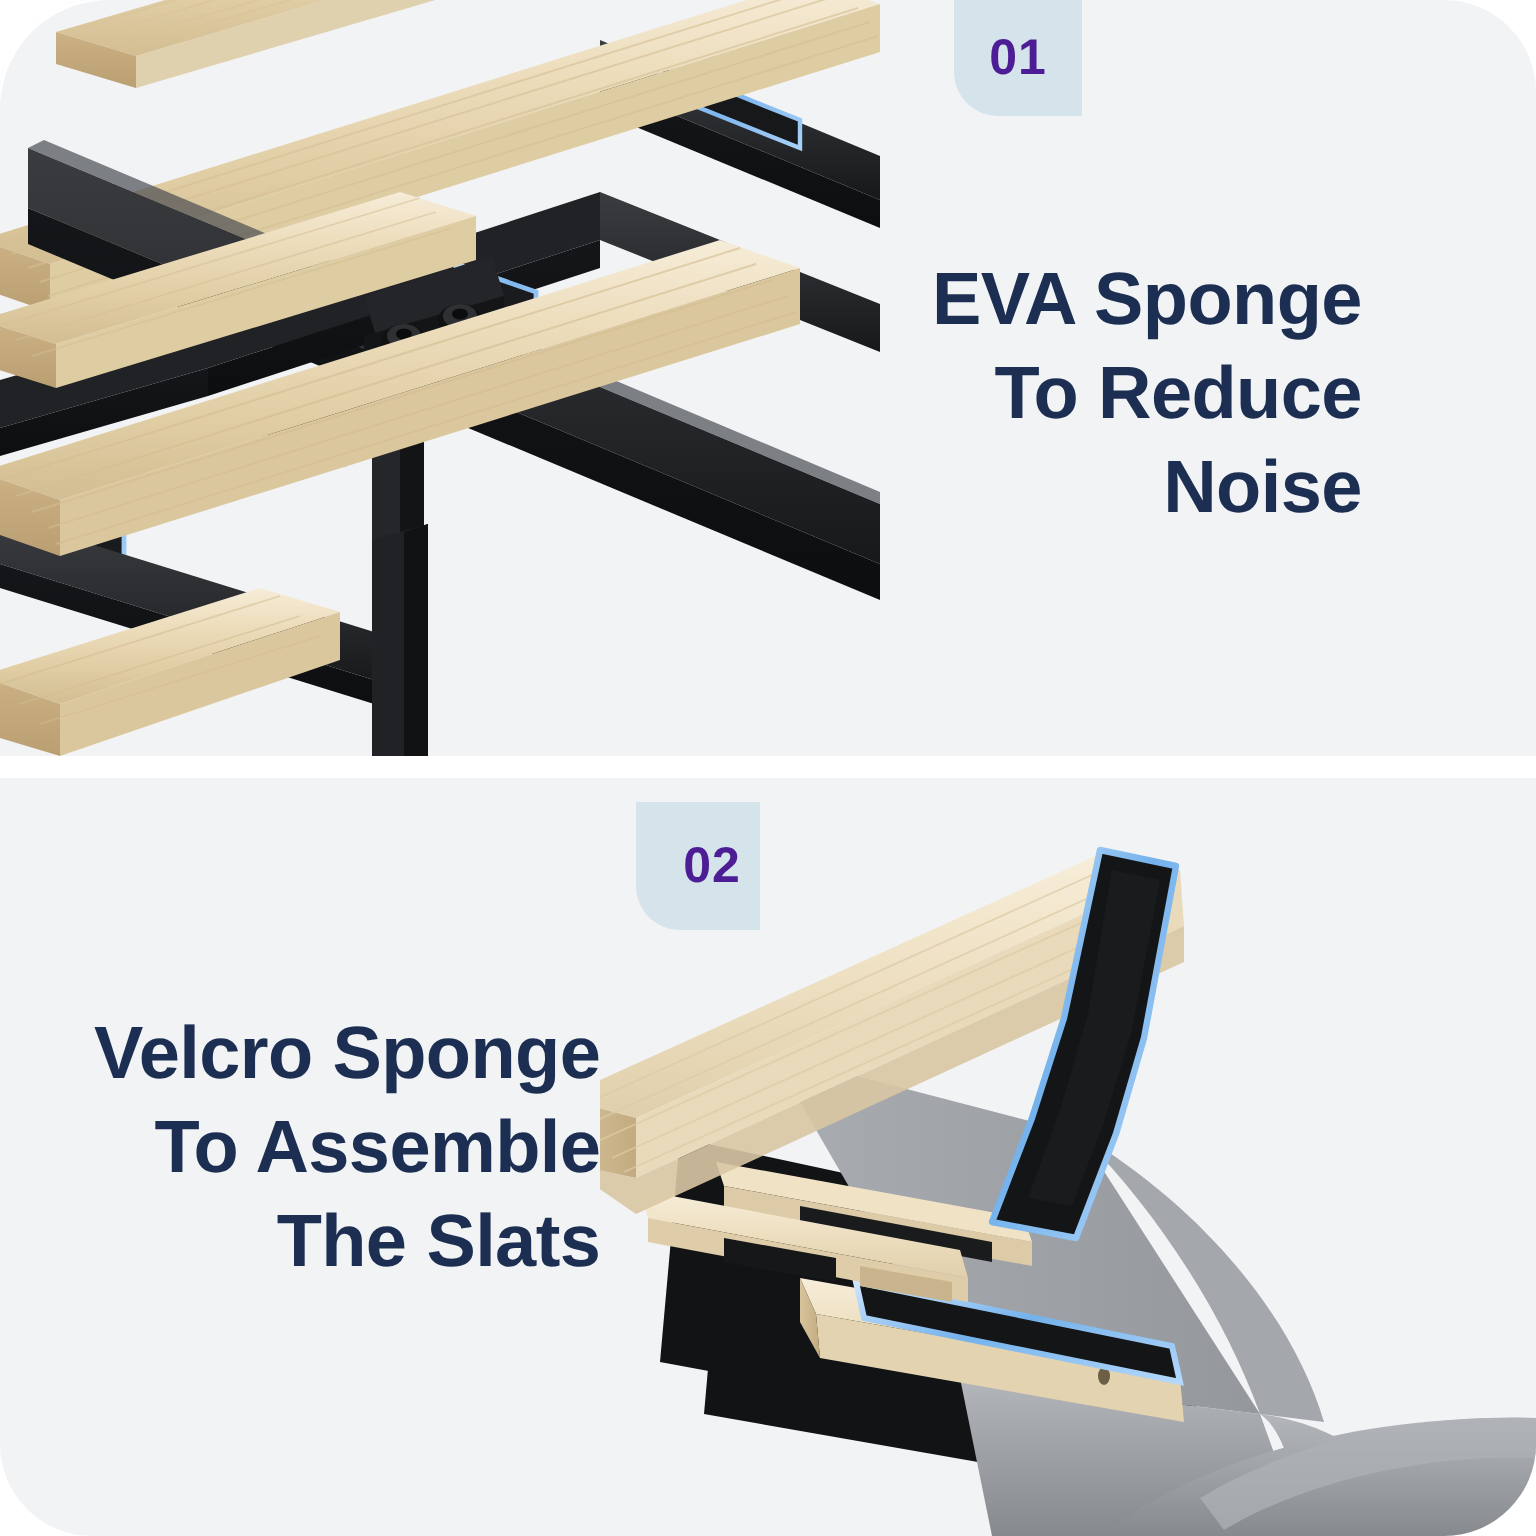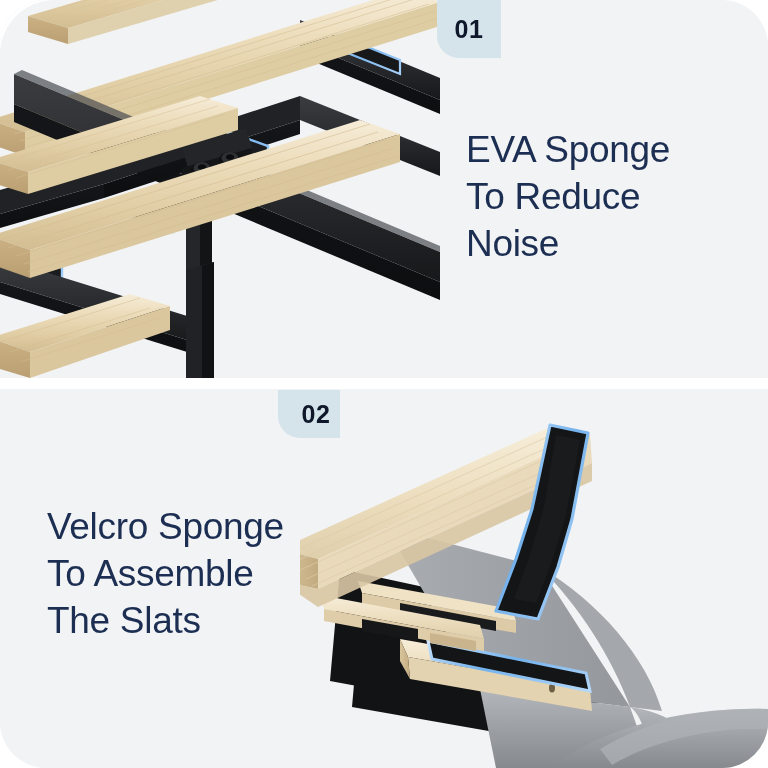--- a/index.html
+++ b/index.html
@@ -29,49 +29,51 @@
   .panel-bottom { top: 389px; height: 379px; }
   .divider {
     position: absolute; left: 0; top: 378px;
     width: 768px; height: 11px; background: #ffffff;
   }
 
   
   .badge {
     position: absolute;
     background: #d5e3ea;
-    color: #0f172a;
+    color: #4c1d95;
     font-size: 25px;
     font-weight: bold;
     letter-spacing: 0.5px;
     display: flex;
     align-items: center;
     justify-content: center;
     z-index: 40;
+    margin-left: 40px;
   }
   .badge-01 {
     left: 437px; top: 0; width: 64px; height: 58px;
     border-bottom-left-radius: 22px;
   }
   .badge-02 {
-    left: 278px; top: 1px; width: 62px; height: 48px;
+    left: 278px; top: 12px; width: 62px; height: 64px;
     border-bottom-left-radius: 22px;
     padding-left: 14px;
   }
 
   
   .heading {
     position: absolute;
     color: #1c2e52;
     font-size: 37px;
-    font-weight: normal;
+    font-weight: bold;
     line-height: 1.27;
     letter-spacing: -0.3px;
     z-index: 30;
     white-space: pre-line;
+    text-align: right;
   }
   .heading-01 { left: 466px; top: 127px; }
   .heading-02 { left: 47px;  top: 115px; }
 
   
   .photo {
     position: absolute;
     top: 0;
     z-index: 10;
   }

